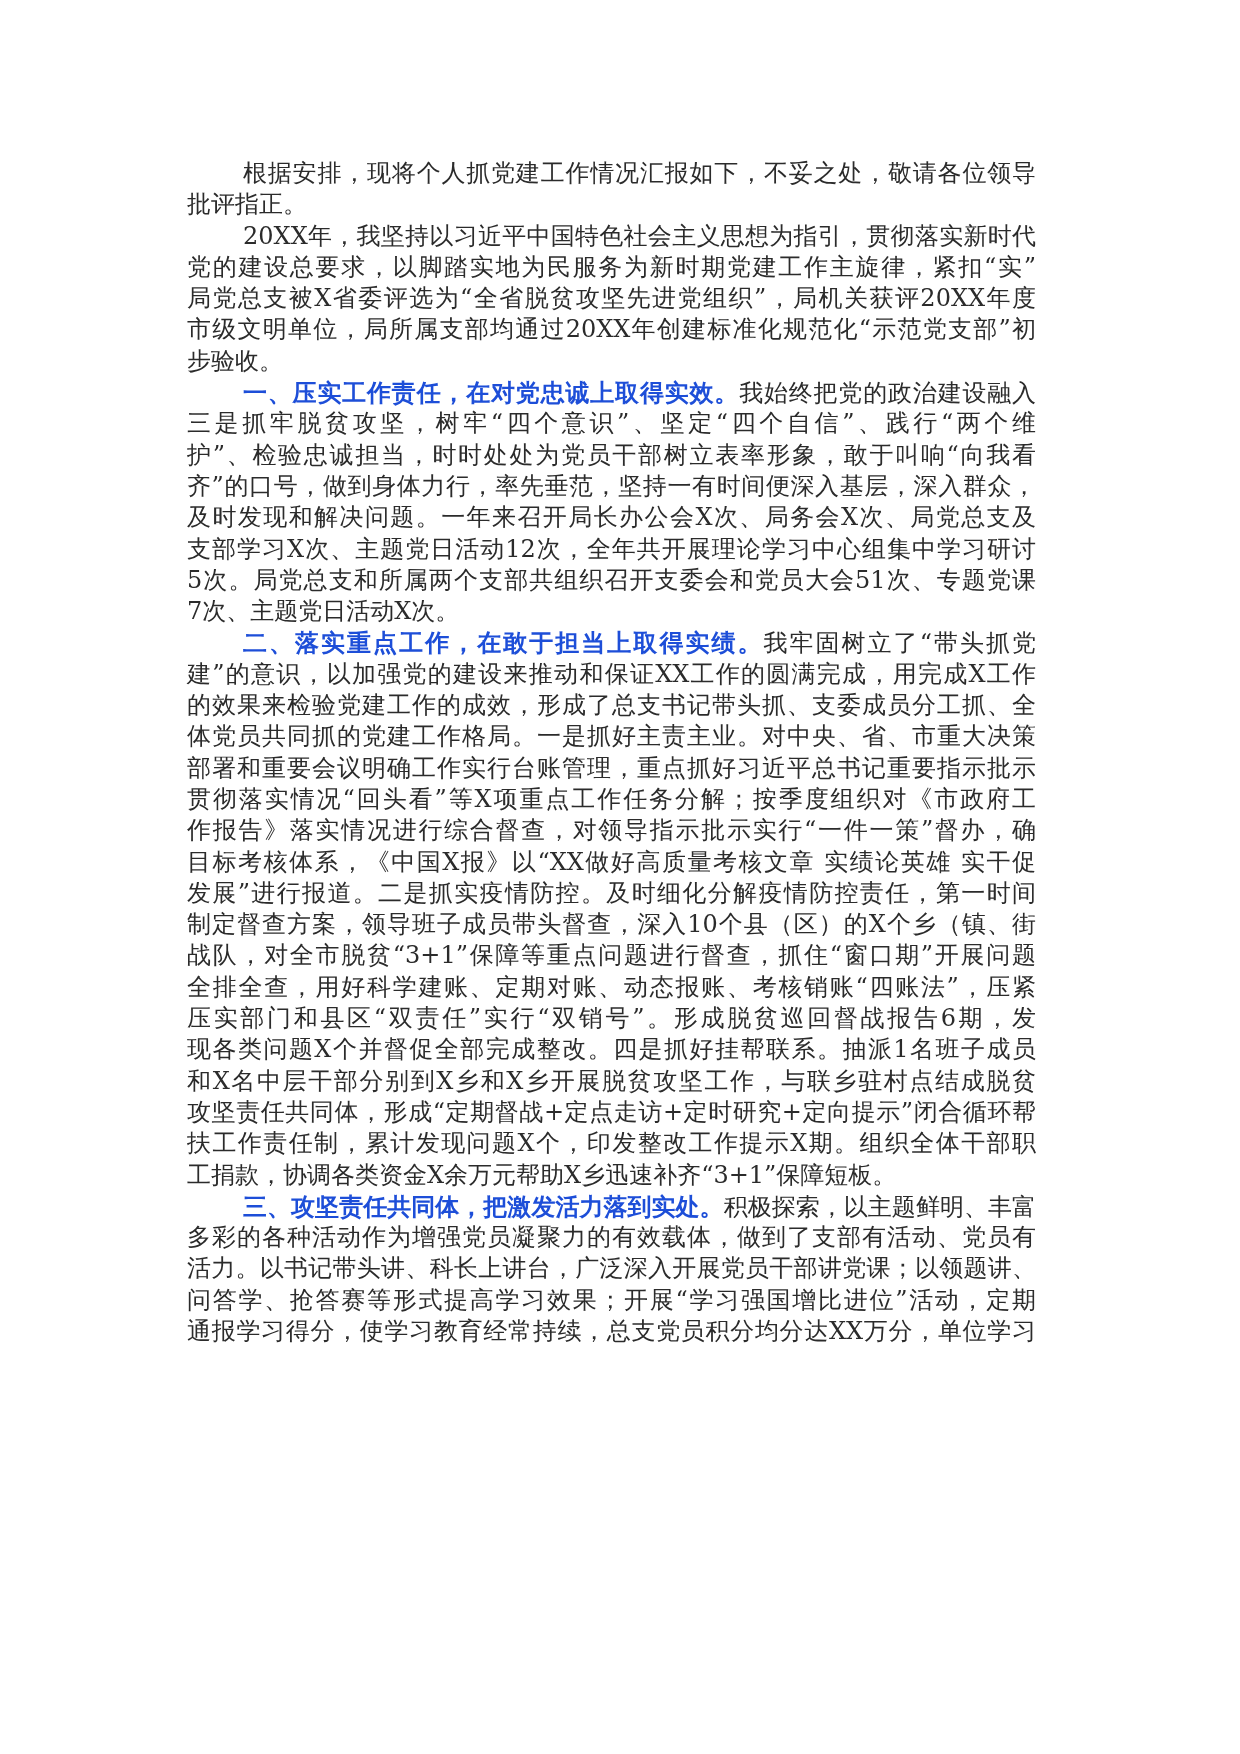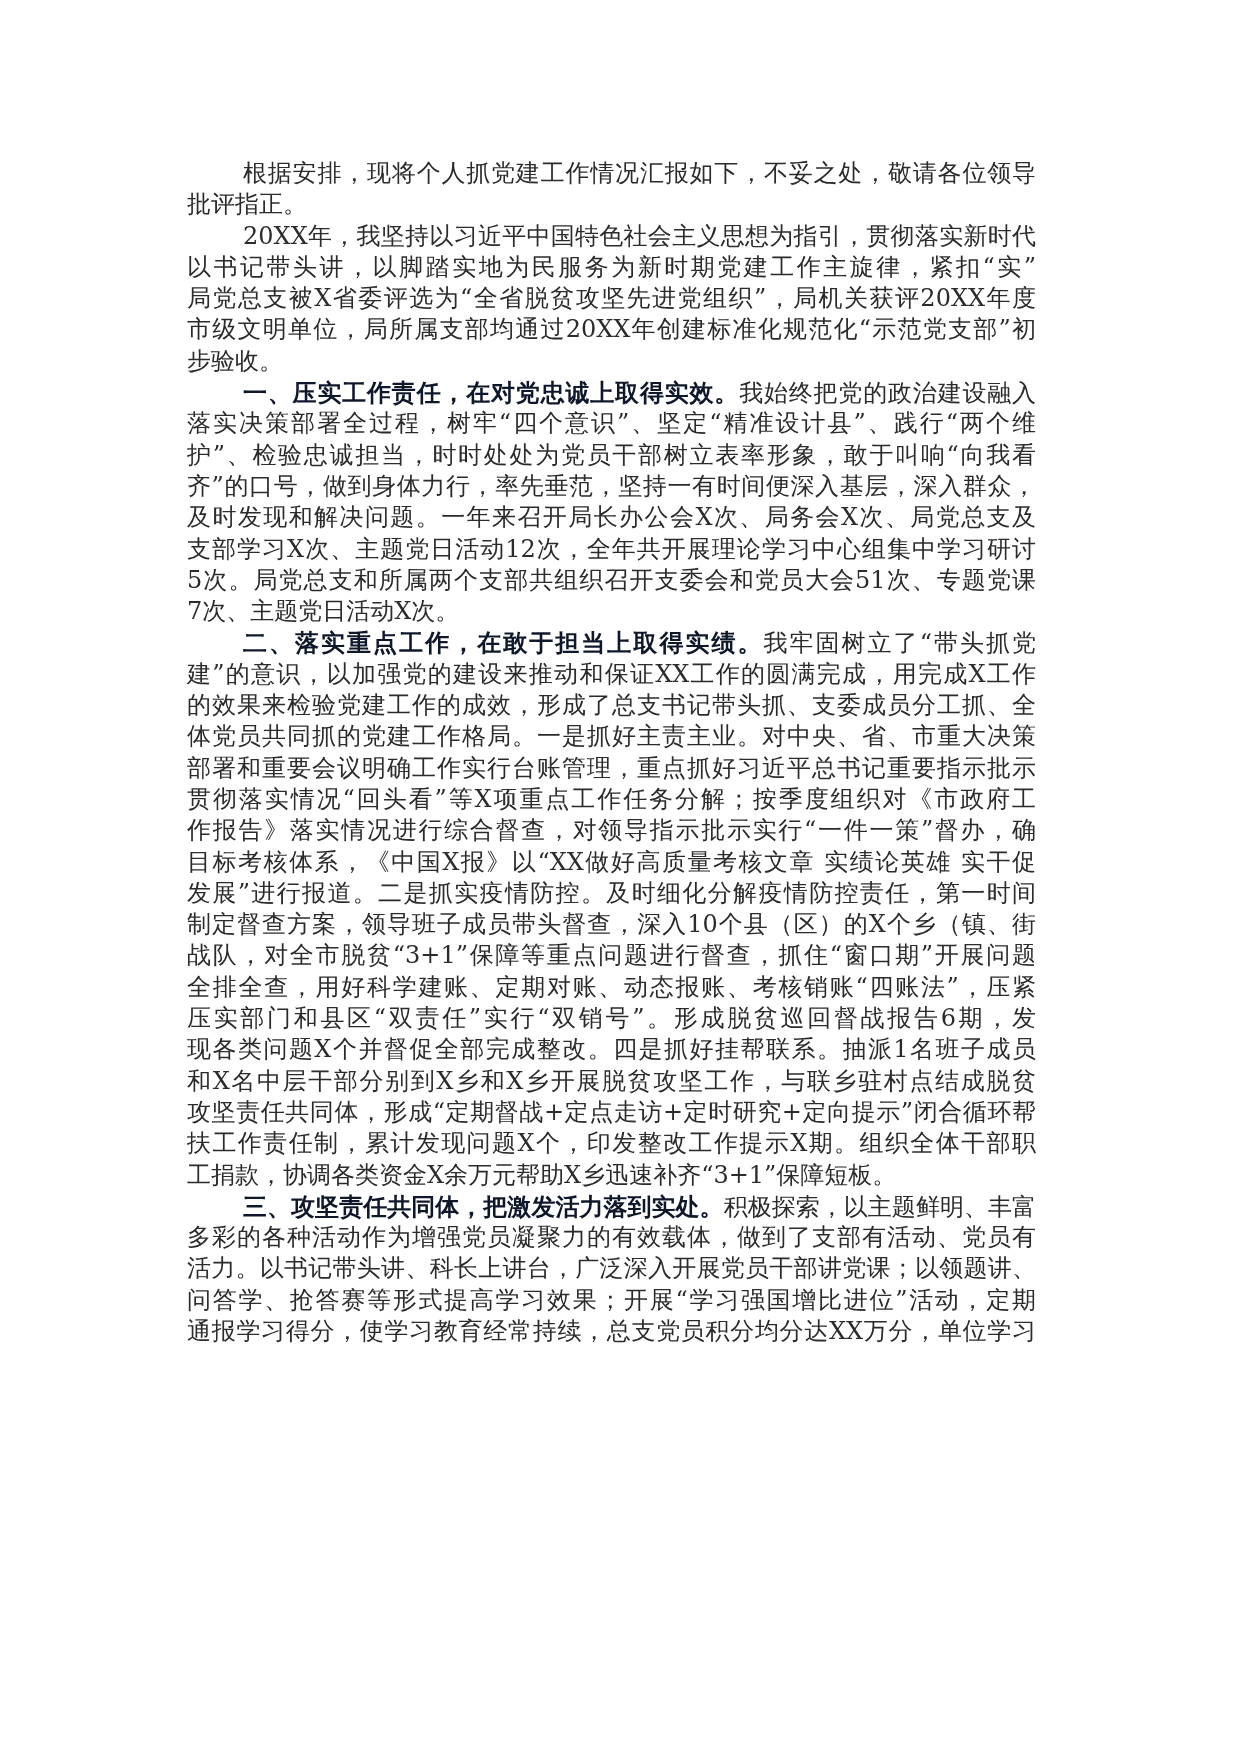--- a/index.html
+++ b/index.html
@@ -11,39 +11,39 @@
     position: absolute; left: 187px; top: 158px; width: 849px;
     font-family: "DejaVu Serif", "Liberation Serif", serif;
     font-size: 24px; color: #2b2b2b;
   }
   .line {
     height: 31.3px; line-height: 31.3px; white-space: nowrap;
     text-align: justify; text-align-last: justify; width: 849px;
   }
   .line.indent { padding-left: 56px; width: 793px; }
   .line.last { text-align-last: left; }
-  .bold { font-weight: bold; color: #0f172a; }
+  .bold { font-weight: bold; color: #1d4ed8; }
 </style>
 </head>
 <body>
 
 <div class="page">
   <div class="body-text">
 
     <div class="line indent">根据安排，现将个人抓党建工作情况汇报如下，不妥之处，敬请各位领导</div>
     <div class="line last">批评指正。</div>
 
     <div class="line indent">20XX年，我坚持以习近平中国特色社会主义思想为指引，贯彻落实新时代</div>
-    <div class="line">以书记带头讲，以脚踏实地为民服务为新时期党建工作主旋律，紧扣“实”</div>
+    <div class="line">党的建设总要求，以脚踏实地为民服务为新时期党建工作主旋律，紧扣“实”</div>
     <div class="line">局党总支被X省委评选为“全省脱贫攻坚先进党组织”，局机关获评20XX年度</div>
     <div class="line">市级文明单位，局所属支部均通过20XX年创建标准化规范化“示范党支部”初</div>
     <div class="line last">步验收。</div>
 
     <div class="line indent"><span class="bold">一、压实工作责任，在对党忠诚上取得实效。</span><span>我始终把党的政治建设融入</span></div>
-    <div class="line">落实决策部署全过程，树牢“四个意识”、坚定“精准设计县”、践行“两个维</div>
+    <div class="line">三是抓牢脱贫攻坚，树牢“四个意识”、坚定“四个自信”、践行“两个维</div>
     <div class="line">护”、检验忠诚担当，时时处处为党员干部树立表率形象，敢于叫响“向我看</div>
     <div class="line">齐”的口号，做到身体力行，率先垂范，坚持一有时间便深入基层，深入群众，</div>
     <div class="line">及时发现和解决问题。一年来召开局长办公会X次、局务会X次、局党总支及</div>
     <div class="line">支部学习X次、主题党日活动12次，全年共开展理论学习中心组集中学习研讨</div>
     <div class="line">5次。局党总支和所属两个支部共组织召开支委会和党员大会51次、专题党课</div>
     <div class="line last">7次、主题党日活动X次。</div>
 
     <div class="line indent"><span class="bold">二、落实重点工作，在敢于担当上取得实绩。</span><span>我牢固树立了“带头抓党</span></div>
     <div class="line">建”的意识，以加强党的建设来推动和保证XX工作的圆满完成，用完成X工作</div>
     <div class="line">的效果来检验党建工作的成效，形成了总支书记带头抓、支委成员分工抓、全</div>

